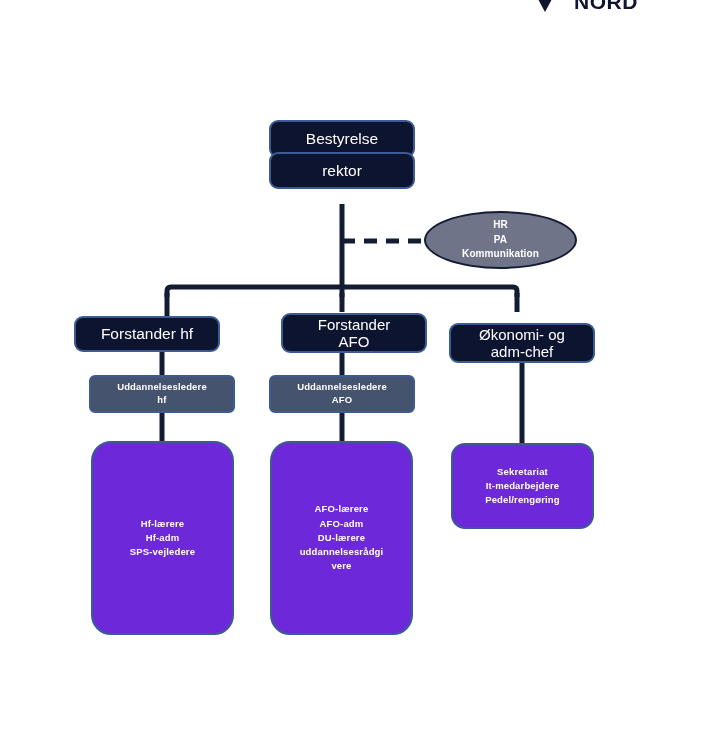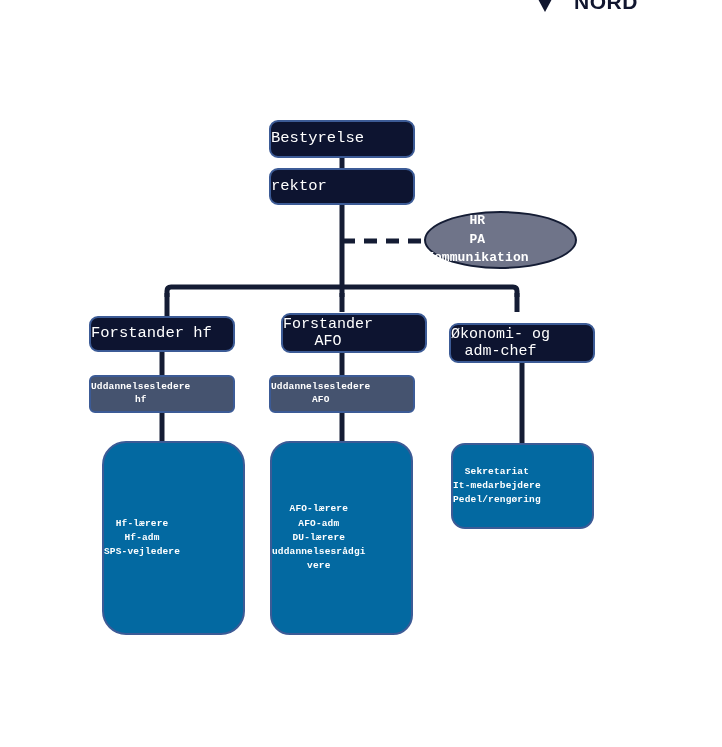--- a/index.html
+++ b/index.html
@@ -50,24 +50,24 @@
     inset: 0;
     pointer-events: none;
   }
 
   
   .node {
     position: absolute;
     box-sizing: border-box;
     display: flex;
     align-items: center;
+    justify-content: center;
     text-align: center;
     color: #ffffff;
     z-index: 3;
-    font-family: Liberation Mono, monospace;
   }
   .node .node-label {
     white-space: pre-line;
     display: block;
   }
 
   
   .node.dark {
     background: #0d1430;
     border: 2px solid #3c5b96;
@@ -83,36 +83,36 @@
     border: 2px solid #3c5b96;
     border-radius: 6px;
     font-size: 9.5px;
     font-weight: bold;
     line-height: 1.35;
     letter-spacing: 0.15px;
   }
 
   
   .node.staff {
-    background: #0369a1;
+    background: #6d28d9;
     border: 2px solid #3c5b96;
     border-radius: 20px;
     font-size: 9.5px;
     font-weight: bold;
     line-height: 1.5;
     letter-spacing: 0.15px;
   }
   .node.staff.small { border-radius: 14px; }
 
   
   .node.ellipse {
     background: #6f7489;
     border: 2px solid #141c34;
     border-radius: 50%;
-    font-size: 13px;
+    font-size: 10px;
     font-weight: bold;
     line-height: 1.45;
     letter-spacing: 0.1px;
   }
 </style>
 </head>
 <body>
 
 <div id="chart-canvas">
 
@@ -147,31 +147,31 @@
       <line x1="522" y1="351" x2="522" y2="444"></line>
     </g>
 
     <line x1="342" y1="241" x2="424" y2="241" stroke="#141c34" stroke-width="5" stroke-dasharray="13 9"></line>
   </svg>
 
   <div class="node dark one-line" style="left:269px; top:120px; width:146px; height:38px;">
     <span class="node-label">Bestyrelse</span>
   </div>
 
-  <div class="node dark one-line" style="left:269px; top:168px; width:146px; height:37px;">
+  <div class="node dark one-line" style="left:269px; top:152px; width:146px; height:37px;">
     <span class="node-label">rektor</span>
   </div>
 
   <div class="node ellipse" style="left:424px; top:211px; width:153px; height:58px;">
     <span class="node-label">HR
 PA
 Kommunikation</span>
   </div>
 
-  <div class="node dark one-line" style="left:89px; top:316px; width:146px; height:36px;">
+  <div class="node dark one-line" style="left:74px; top:316px; width:146px; height:36px;">
     <span class="node-label">Forstander hf</span>
   </div>
 
   <div class="node dark" style="left:269px; top:313px; width:146px; height:40px;margin-left:12px;">
     <span class="node-label">Forstander
 AFO</span>
   </div>
 
   <div class="node dark" style="left:449px; top:323px; width:146px; height:40px;">
     <span class="node-label">Økonomi- og
@@ -181,21 +181,21 @@
   <div class="node slate" style="left:89px; top:375px; width:146px; height:38px;">
     <span class="node-label">Uddannelsesledere
 hf</span>
   </div>
 
   <div class="node slate" style="left:269px; top:375px; width:146px; height:38px;">
     <span class="node-label">Uddannelsesledere
 AFO</span>
   </div>
 
-  <div class="node staff" style="left:102px; top:441px; width:143px; height:194px;border-radius:24px;">
+  <div class="node staff" style="left:91px; top:441px; width:143px; height:194px;">
     <span class="node-label">Hf-lærere
 Hf-adm
 SPS-vejledere</span>
   </div>
 
   <div class="node staff" style="left:270px; top:441px; width:143px; height:194px;">
     <span class="node-label">AFO-lærere
 AFO-adm
 DU-lærere
 uddannelsesrådgi

